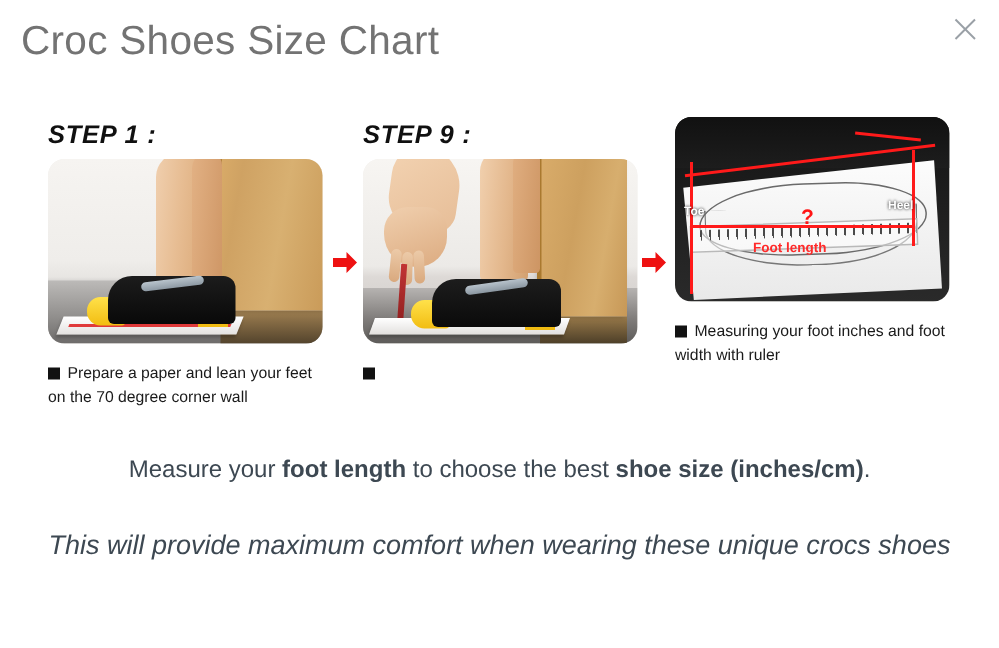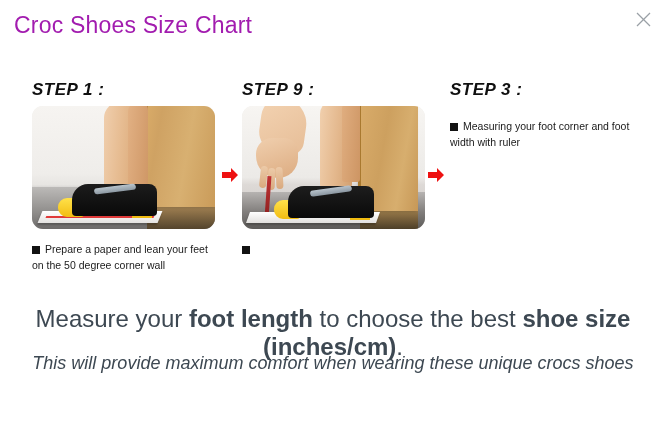--- a/index.html
+++ b/index.html
@@ -13,24 +13,24 @@
     overflow: hidden;
     font-family: "Liberation Sans", sans-serif;
     position: relative;
   }
 
   
   #modal-title {
     position: absolute;
     left: 14px;
     top: 12px;
-    font-size: 23px;
+    font-size: 27px;
     font-weight: 300;
     letter-spacing: 0.2px;
-    color: #a21caf;
+    color: #737373;
     white-space: nowrap;
   }
   #close-button {
     position: absolute;
     right: 8px;
     top: 4px;
     width: 30px;
     height: 30px;
     display: flex;
     align-items: center;
@@ -107,21 +107,21 @@
   .flow-arrow.a2 { left: 428px; }
   .flow-arrow svg { display: block; }
 
   
   #measure-line {
     position: absolute;
     left: 0;
     top: 305px;
     width: 666px;
     text-align: center;
-    font-size: 24px;
+    font-size: 16px;
     font-weight: 300;
     color: #3d4852;
   }
   #measure-line b { font-weight: 700; }
 
   #comfort-line {
     position: absolute;
     left: 0;
     top: 348px;
     width: 666px;
@@ -309,21 +309,21 @@
       <div class="p1-leg2"></div>
       <div class="p1-paper"></div>
       <div class="p1-paper-line"></div>
       <div class="p1-toe"></div>
       <div class="p1-heel"></div>
       <div class="p1-sock"></div>
       <div class="p1-sock-band"></div>
     </div>
 
     <div class="step-caption">
-      <span class="bullet-sq"></span><span>Prepare a paper and lean your feet on the 50 degree corner wall</span>
+      <span class="bullet-sq"></span><span>Prepare a paper and lean your feet on the 70 degree corner wall</span>
     </div>
   </div>
 
   <div class="flow-arrow a1">
     <svg width="16" height="14" viewBox="0 0 16 14" aria-hidden="true">
       <path d="M0 4 H9 V0 L16 7 L9 14 V10 H0 Z" fill="#ee1111"></path>
     </svg>
   </div>
 
   <div class="step-col s2">
@@ -355,24 +355,46 @@
     </div>
   </div>
 
   <div class="flow-arrow a2">
     <svg width="16" height="14" viewBox="0 0 16 14" aria-hidden="true">
       <path d="M0 4 H9 V0 L16 7 L9 14 V10 H0 Z" fill="#ee1111"></path>
     </svg>
   </div>
 
   <div class="step-col s3">
-    <div class="step-label">STEP 3 :</div>
-
+
+    <div class="step-photo">
+      <div class="p3-bg"></div>
+      <div class="p3-desk"></div>
+      <div class="p3-pencil"></div>
+      <div class="p3-sheet"></div>
+      <div class="p3-outline"></div>
+      <div class="p3-outline2"></div>
+
+      <div class="p3-ruler">
+          <div class="p3-ruler-ticks"></div>
+        </div>
+
+      <div class="p3-hline" style="left:6px; top:28px; width:168px; height:1.6px; transform:rotate(-7deg);"></div>
+      <div class="p3-vline" style="left:10px; top:30px; width:1.6px; height:88px;"></div>
+      <div class="p3-vline" style="left:158px; top:22px; width:1.6px; height:64px;"></div>
+      <div class="p3-hline" style="left:10px; top:72px; width:150px; height:1.6px;"></div>
+      <div class="p3-hline" style="left:120px; top:12px; width:44px; height:1.6px; transform:rotate(6deg);"></div>
+
+      <span class="p3-label" style="left:6px; top:58px;">Toe</span>
+      <span class="p3-label" style="left:142px; top:54px;">Heel</span>
+      <span class="p3-q">?</span>
+      <span class="p3-fl">Foot length</span>
+    </div>
 
     <div class="step-caption">
-      <span class="bullet-sq"></span><span>Measuring your foot corner and foot width with ruler</span>
+      <span class="bullet-sq"></span><span>Measuring your foot inches and foot width with ruler</span>
     </div>
   </div>
 </div>
 
 <div id="measure-line"><span>Measure your </span><b>foot length</b><span> to choose the best </span><b>shoe size (inches/cm)</b><span>.</span></div>
 
 <div id="comfort-line">This will provide maximum comfort when wearing these unique crocs shoes</div>
 
 </body></html>

